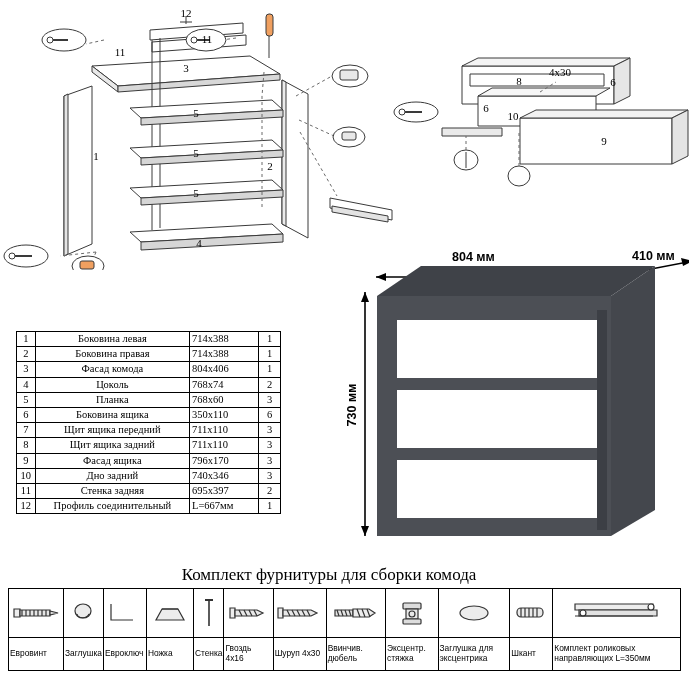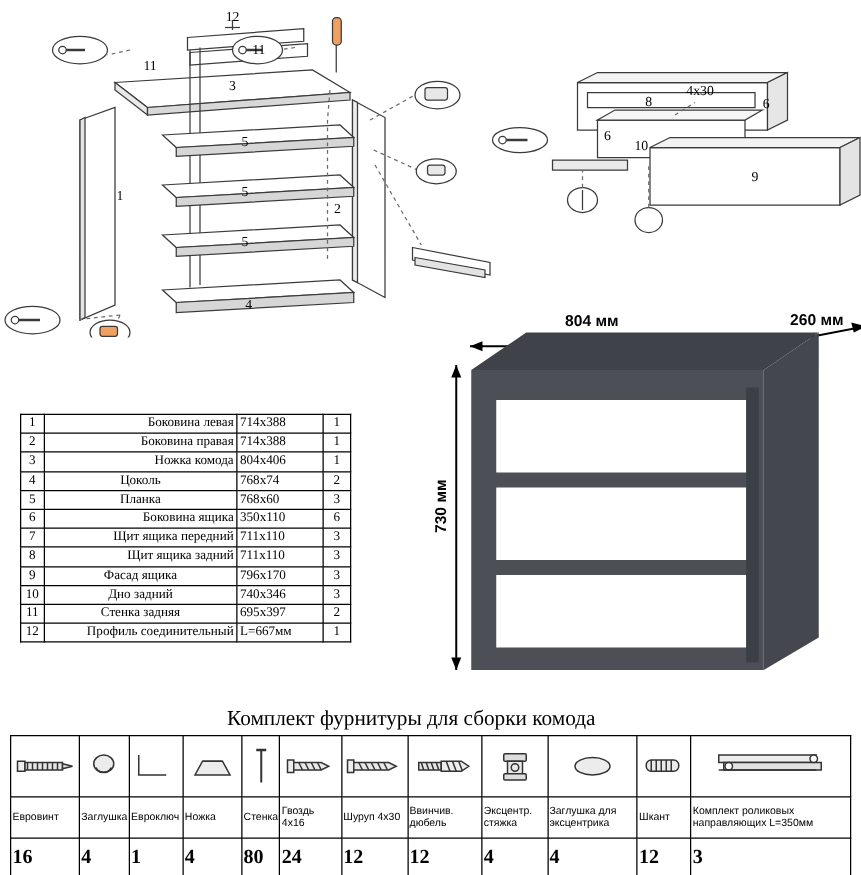--- a/index.html
+++ b/index.html
@@ -24,21 +24,21 @@
     font-family:"Liberation Serif", serif;
   }
   #parts-table td{
     border:1px solid #000;
     padding:0 2px;
     height:14.2px;
     line-height:14.2px;
     white-space:nowrap;
   }
   #parts-table td.num{width:14px;text-align:center;}
-  #parts-table td.name{width:152px;text-align:right;}
+  #parts-table td.name{width:152px;text-align:center;}
   #parts-table td.name.ind{text-align:center;}
   #parts-table td.size{width:66px;}
   #parts-table td.qty{width:18px;text-align:center;}
 
   
   #cabinet-block{left:305px;top:248px;width:370px;height:310px;margin-left:44px;}
   .dimlabel{font-weight:bold;font-size:12.5px;font-family:"Liberation Sans",sans-serif;}
 
   
   #kit-title{
@@ -184,21 +184,21 @@
         <td class="qty">1</td>
       </tr>
       <tr>
         <td class="num">2</td>
         <td class="name">Боковина правая</td>
         <td class="size">714х388</td>
         <td class="qty">1</td>
       </tr>
       <tr>
         <td class="num">3</td>
-        <td class="name">Ножка комода</td>
+        <td class="name">Фасад комода</td>
         <td class="size">804х406</td>
         <td class="qty">1</td>
       </tr>
       <tr>
         <td class="num">4</td>
         <td class="name ind">Цоколь</td>
         <td class="size">768х74</td>
         <td class="qty">2</td>
       </tr>
       <tr>
@@ -273,21 +273,21 @@
     <polygon points="28,48 72,18 306,18 262,48" fill="#3f4248"></polygon>
     <polygon points="262,48 306,18 306,262 262,288" fill="#44474d"></polygon>
 
     <rect x="48" y="72" width="200" height="58" fill="#ffffff"></rect>
     <rect x="48" y="142" width="200" height="58" fill="#ffffff"></rect>
     <rect x="48" y="212" width="200" height="58" fill="#ffffff"></rect>
 
     <rect x="248" y="62" width="10" height="220" fill="#3c3f45"></rect>
   </svg>
   <div class="abs dimlabel" style="left:103px;top:2px;">804 мм</div>
-  <div class="abs dimlabel" style="left:283px;top:1px;">260 мм</div>
+  <div class="abs dimlabel" style="left:283px;top:1px;">410 мм</div>
   <div class="abs dimlabel" style="left:-18px;top:150px;transform:rotate(-90deg);">730 мм</div>
 </div>
 
 <div class="abs" id="kit-title">Комплект фурнитуры для сборки комода</div>
 
 <table class="abs" id="kit-table">
   <tbody>
     <tr class="icons" id="kit-icons">
         <td>
           <svg class="kicon" width="52" height="30" viewBox="0 0 52 30">
@@ -402,28 +402,14 @@
         <td>Ножка</td>
         <td>Стенка</td>
         <td>Гвоздь 4х16</td>
         <td>Шуруп 4х30</td>
         <td>Ввинчив. дюбель</td>
         <td>Эксцентр. стяжка</td>
         <td>Заглушка для эксцентрика</td>
         <td>Шкант</td>
         <td>Комплект роликовых направляющих L=350мм</td>
       </tr>
-    <tr class="counts" id="kit-counts">
-        <td>16</td>
-        <td>4</td>
-        <td>1</td>
-        <td>4</td>
-        <td>80</td>
-        <td>24</td>
-        <td>12</td>
-        <td>12</td>
-        <td>4</td>
-        <td>4</td>
-        <td>12</td>
-        <td>3</td>
-      </tr>
   </tbody>
 </table>
 
 </body></html>

